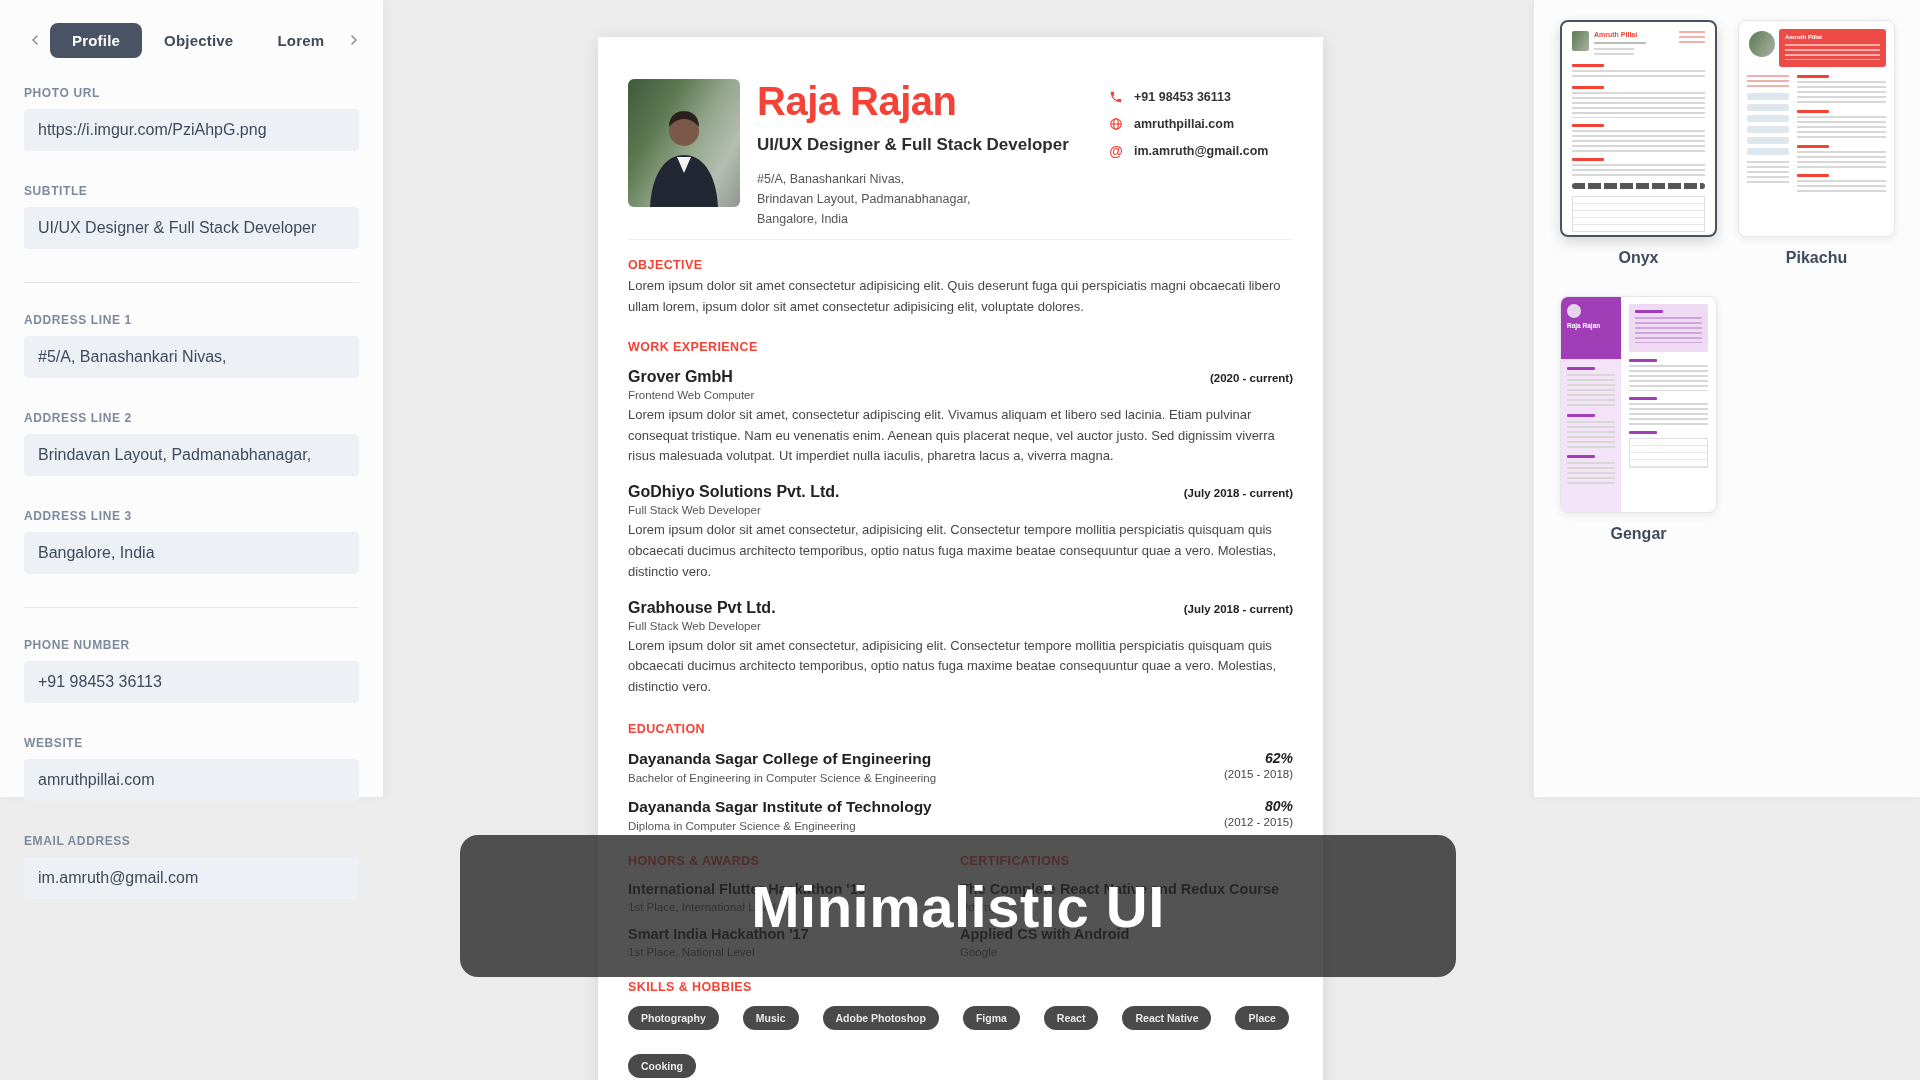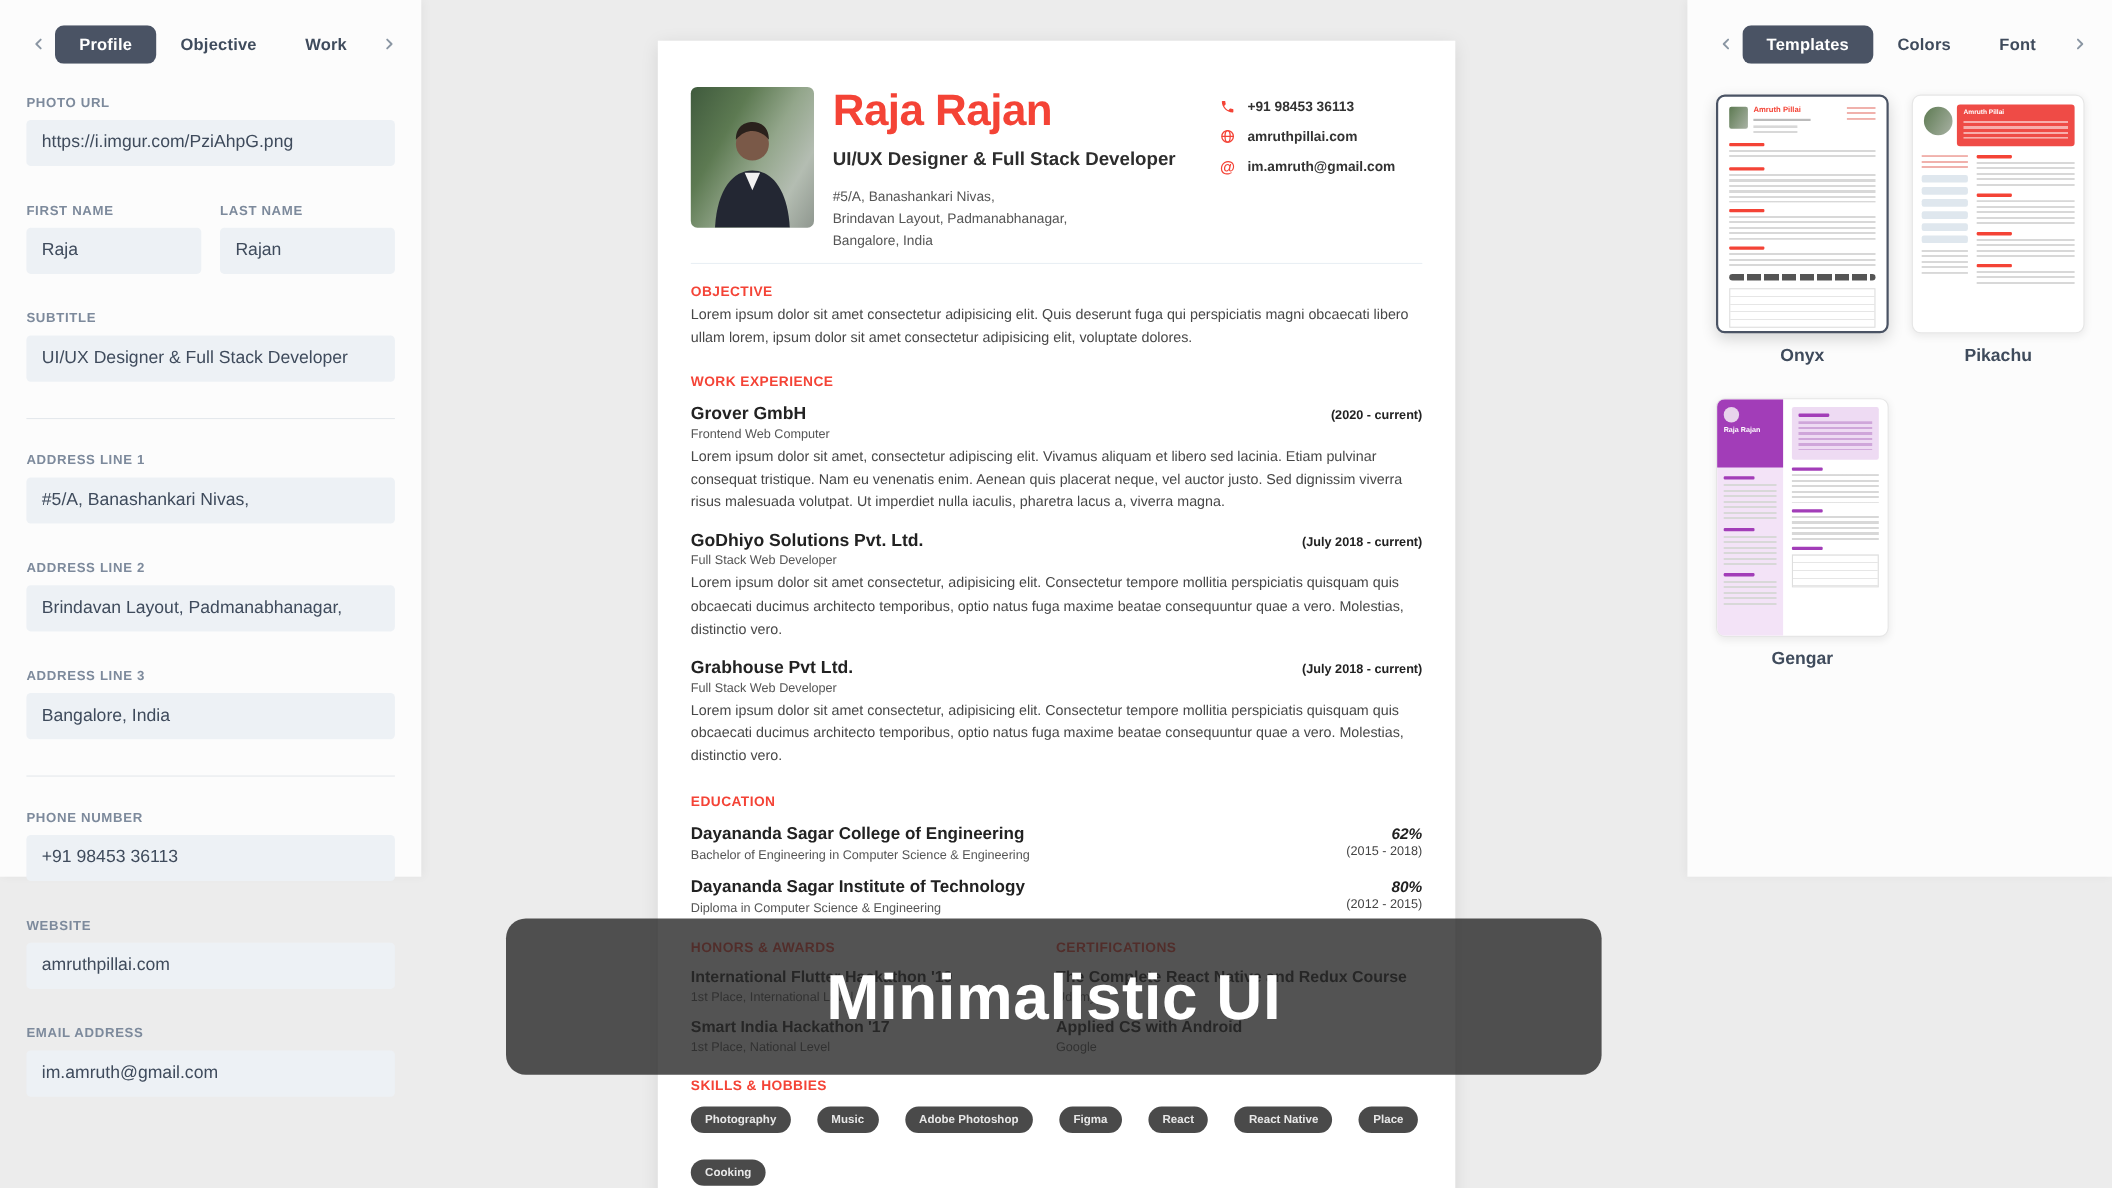--- a/index.html
+++ b/index.html
@@ -130,44 +130,34 @@
 <div class="panel panel-left">
   <div class="tabs-row">
     <div class="chev">
       <svg class="svg-ic" width="16" height="16" viewBox="0 0 24 24">
           <path d="M15 18l-6-6 6-6" fill="none" stroke="#8a96a3" stroke-width="2.6" stroke-linecap="round" stroke-linejoin="round"></path>
         </svg>
     </div>
     <div class="tabs-strip">
       <div class="tab active">Profile</div>
       <div class="tab">Objective</div>
-      <div class="tab">Work</div>
+      <div class="tab">Lorem</div>
     </div>
     <div class="chev fwd">
       <svg class="svg-ic" width="16" height="16" viewBox="0 0 24 24">
           <path d="M9 18l6-6-6-6" fill="none" stroke="#8a96a3" stroke-width="2.6" stroke-linecap="round" stroke-linejoin="round"></path>
         </svg>
     </div>
   </div>
 
   <div class="fgroup">
     <span class="flabel">PHOTO URL</span>
     <input class="finput" type="text" value="https://i.imgur.com/PziAhpG.png" style="">
   </div>
 
-  <div class="frow">
-    <div class="fgroup">
-      <span class="flabel">FIRST NAME</span>
-      <input class="finput" type="text" value="Raja" style="">
-    </div>
-    <div class="fgroup">
-      <span class="flabel">LAST NAME</span>
-      <input class="finput" type="text" value="Rajan" style="">
-    </div>
-  </div>
 
   <div class="fgroup">
     <span class="flabel">SUBTITLE</span>
     <input class="finput" type="text" value="UI/UX Designer &amp; Full Stack Developer" style="">
   </div>
 
   <hr class="fdivider">
 
   <div class="fgroup">
     <span class="flabel">ADDRESS LINE 1</span>
@@ -356,37 +346,20 @@
     </div>
 
   </div>
 </div>
 
 <div class="overlay">
   <span class="overlay-text">Minimalistic UI</span>
 </div>
 
 <div class="panel panel-right">
-  <div class="tabs-row">
-    <div class="chev">
-      <svg class="svg-ic" width="16" height="16" viewBox="0 0 24 24">
-          <path d="M15 18l-6-6 6-6" fill="none" stroke="#8a96a3" stroke-width="2.6" stroke-linecap="round" stroke-linejoin="round"></path>
-        </svg>
-    </div>
-    <div class="tabs-strip">
-      <div class="tab active">Templates</div>
-      <div class="tab">Colors</div>
-      <div class="tab">Font</div>
-    </div>
-    <div class="chev fwd">
-      <svg class="svg-ic" width="16" height="16" viewBox="0 0 24 24">
-          <path d="M9 18l6-6-6-6" fill="none" stroke="#8a96a3" stroke-width="2.6" stroke-linecap="round" stroke-linejoin="round"></path>
-        </svg>
-    </div>
-  </div>
 
   <div class="tgrid">
 
     <div class="tcell">
       <div class="thumb selected onyx">
         <div class="o-head">
           <div class="o-photo"></div>
           <div>
             <div class="o-name">Amruth Pillai</div>
             <div class="o-sub"></div>

